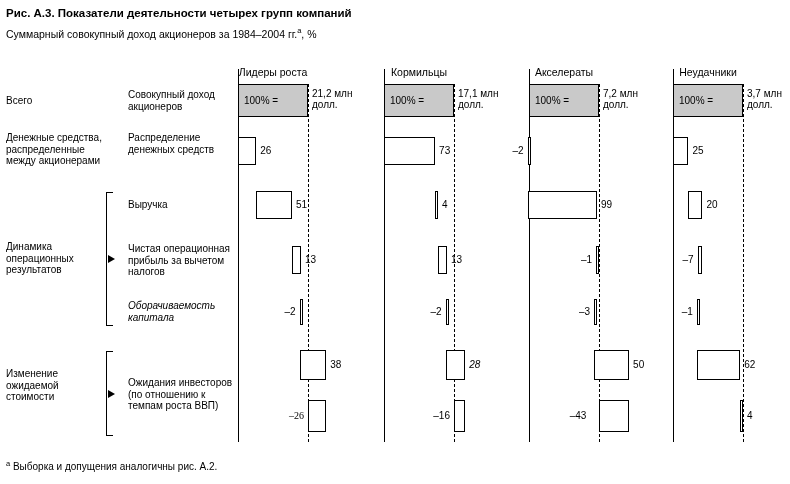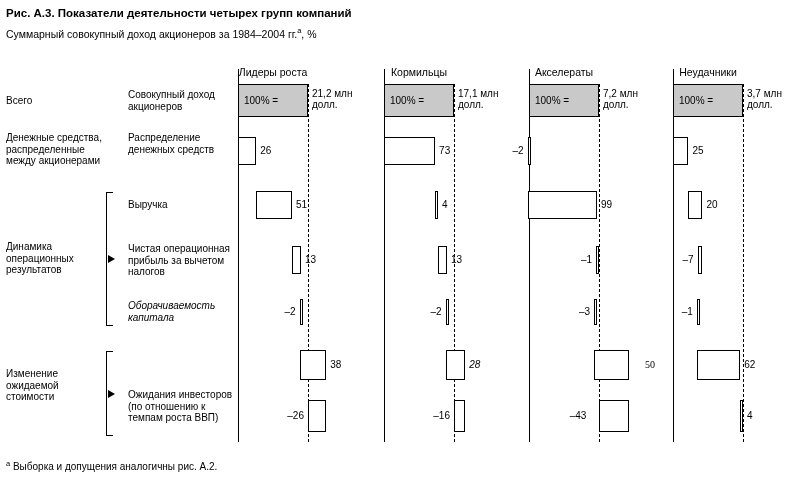--- a/index.html
+++ b/index.html
@@ -49,39 +49,39 @@
       <div class="btick" style="top:0;"></div>
       <div class="btick" style="bottom:0;"></div>
       <div class="barrow"></div>
     </div>
 
     <div class="met" style="top:89px;">Совокупный доход акционеров</div>
     <div class="met" style="top:132px;">Распределение денежных средств</div>
     <div class="met" style="top:199px;">Выручка</div>
     <div class="met" style="top:243px;">Чистая операционная прибыль за вычетом налогов</div>
     <div class="met" style="top:300px;font-style:italic;">Оборачиваемость капитала</div>
-    <div class="met" style="top:389px;">Ожидания инвесторов (по отношению к темпам роста ВВП)</div>
+    <div class="met" style="top:377px;">Ожидания инвесторов (по отношению к темпам роста ВВП)</div>
 
   <div class="colhead" style="left: 218px; top: 51px; width: 110px;">Лидеры роста</div>
       <div class="vline" style="left: 238px; top: 69px; height: 373px;"></div>
       <div class="vdash" style="left: 308px; top: 84px; height: 358px;"></div>
       <div class="totalbar" style="left: 238px; top: 84px; width: 70px; height: 33px; line-height: 31px;">100% =</div>
       <div class="totalval" style="left: 312px; top: 88px;">21,2 млн долл.</div>
       <div class="bar" style="left: 238px; top: 137px; width: 18.2px; height: 28px;"></div>
       <div class="blab" style="left: 260.2px; top: 145px; text-align: left;">26</div>
       <div class="bar" style="left: 256.2px; top: 191px; width: 35.7px; height: 28px;"></div>
       <div class="blab" style="left: 295.9px; top: 199px; text-align: left;">51</div>
       <div class="bar" style="left: 291.9px; top: 246px; width: 9.1px; height: 28px;"></div>
       <div class="blab" style="left: 305px; top: 254px; text-align: left;">13</div>
       <div class="bar" style="left: 299.6px; top: 299px; width: 3px; height: 26px;"></div>
       <div class="blab" style="left: 261.6px; top: 306px; text-align: right;">–2</div>
       <div class="bar" style="left: 299.6px; top: 350px; width: 26.6px; height: 30px;"></div>
       <div class="blab" style="left: 330.2px; top: 359px; text-align: left;">38</div>
       <div class="bar" style="left: 308px; top: 400px; width: 18.2px; height: 32px;"></div>
-      <div class="blab" style="left: 270px; top: 410px; text-align: right;">–26</div>
+      <div class="blab" style="left: 270px; top: 410px; text-align: right; font-family: Liberation Serif, serif;">–26</div>
       <div class="colhead" style="left: 364px; top: 51px; width: 110px;">Кормильцы</div>
       <div class="vline" style="left: 384px; top: 69px; height: 373px;"></div>
       <div class="vdash" style="left: 454px; top: 84px; height: 358px;"></div>
       <div class="totalbar" style="left: 384px; top: 84px; width: 70px; height: 33px; line-height: 31px;">100% =</div>
       <div class="totalval" style="left: 458px; top: 88px;">17,1 млн долл.</div>
       <div class="bar" style="left: 384px; top: 137px; width: 51.1px; height: 28px;"></div>
       <div class="blab" style="left: 439.1px; top: 145px; text-align: left;">73</div>
       <div class="bar" style="left: 435.1px; top: 191px; width: 3px; height: 28px;"></div>
       <div class="blab" style="left: 441.9px; top: 199px; text-align: left;">4</div>
       <div class="bar" style="left: 437.9px; top: 246px; width: 9.1px; height: 28px;"></div>
@@ -99,21 +99,21 @@
       <div class="totalval" style="left: 603px; top: 88px;">7,2 млн долл.</div>
       <div class="bar" style="left: 527.6px; top: 137px; width: 3px; height: 28px;"></div>
       <div class="blab" style="left: 489.6px; top: 145px; text-align: right;">–2</div>
       <div class="bar" style="left: 527.6px; top: 191px; width: 69.3px; height: 28px;"></div>
       <div class="blab" style="left: 600.9px; top: 199px; text-align: left;">99</div>
       <div class="bar" style="left: 596.2px; top: 246px; width: 3px; height: 28px;"></div>
       <div class="blab" style="left: 558.2px; top: 254px; text-align: right;">–1</div>
       <div class="bar" style="left: 594.1px; top: 299px; width: 3px; height: 26px;"></div>
       <div class="blab" style="left: 556.1px; top: 306px; text-align: right;">–3</div>
       <div class="bar" style="left: 594.1px; top: 350px; width: 35px; height: 30px;"></div>
-      <div class="blab" style="left: 633.1px; top: 359px; text-align: center; font-family: Liberation Serif, serif;">50</div>
+      <div class="blab" style="left: 633.1px; top: 359px; text-align: left;">50</div>
       <div class="bar" style="left: 599px; top: 400px; width: 30.1px; height: 32px;"></div>
       <div class="blab" style="left: 561px; top: 410px; text-align: center;">–43</div>
       <div class="colhead" style="left: 653px; top: 51px; width: 110px;">Неудачники</div>
       <div class="vline" style="left: 673px; top: 69px; height: 373px;"></div>
       <div class="vdash" style="left: 743px; top: 84px; height: 358px;"></div>
       <div class="totalbar" style="left: 673px; top: 84px; width: 70px; height: 33px; line-height: 31px;">100% =</div>
       <div class="totalval" style="left: 747px; top: 88px;">3,7 млн долл.</div>
       <div class="bar" style="left: 673px; top: 137px; width: 15.4px; height: 28px;"></div>
       <div class="blab" style="left: 692.4px; top: 145px; text-align: left;">25</div>
       <div class="bar" style="left: 688.4px; top: 191px; width: 14px; height: 28px;"></div>

